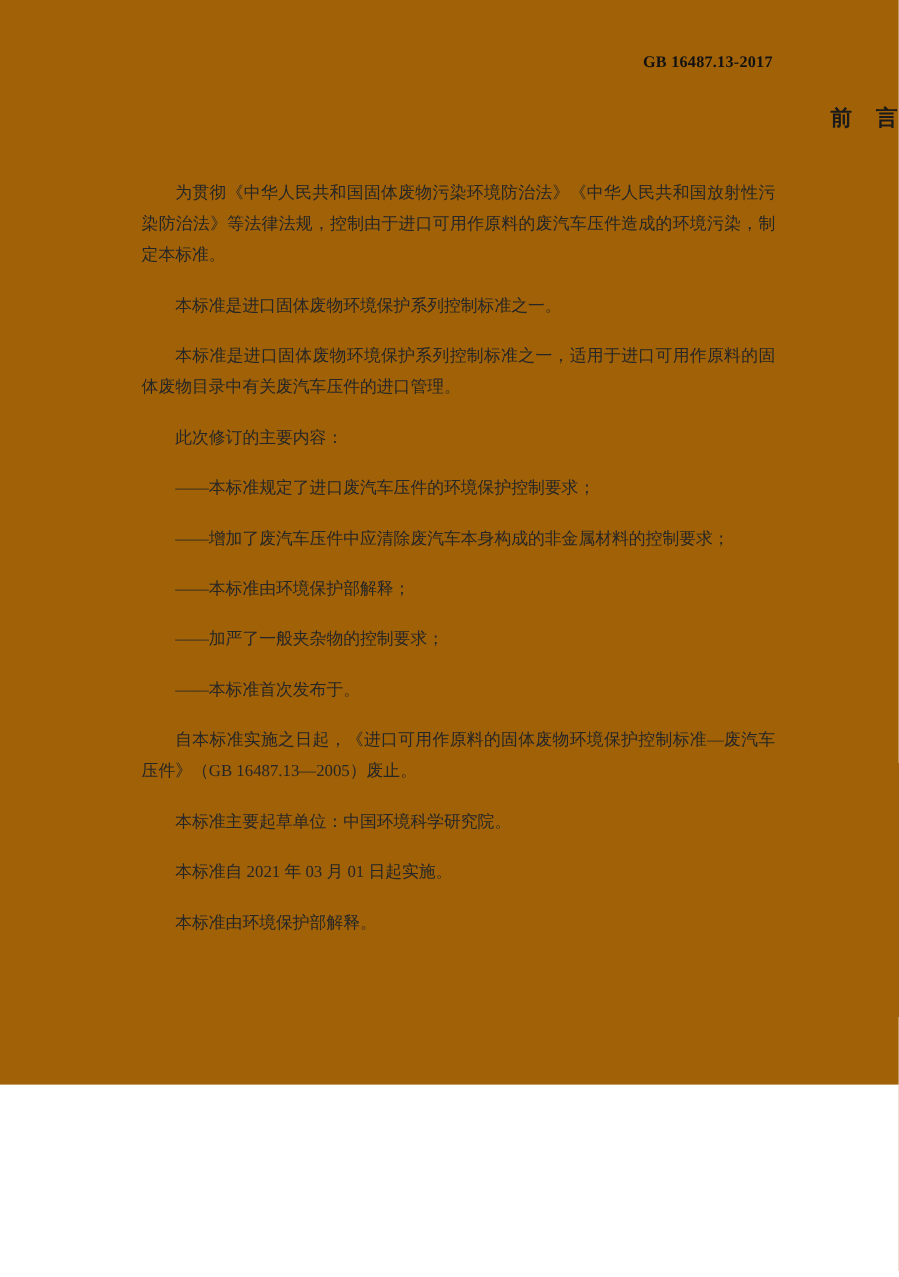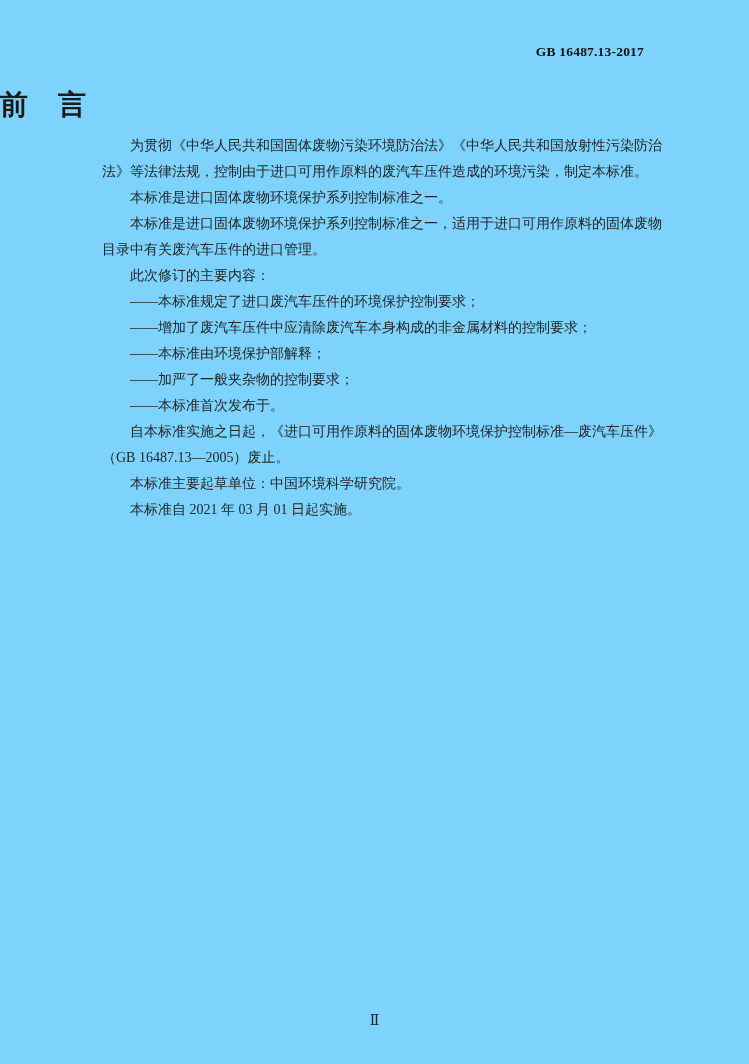--- a/index.html
+++ b/index.html
@@ -3,22 +3,22 @@
 <meta charset="utf-8">
 <style>
   html, body {
     margin: 0;
     padding: 0;
     background: #ffffff;
   }
   .page {
     position: relative;
     width: 749px;
-    height: 1064px;
-    background: #7dd3fc;
+    height: 904px;
+    background: #a16207;
     overflow: hidden;
     font-family: "Liberation Serif", "DejaVu Serif", serif;
     color: #1f1f1f;
   }
   .doc-number {
     position: absolute;
     top: 44px;
     right: 105px;
     font-family: "Liberation Serif", "DejaVu Serif", serif;
     font-weight: 700;
@@ -26,39 +26,39 @@
     letter-spacing: 0.2px;
     color: #111111;
     white-space: nowrap;
   }
   .title {
     position: absolute;
     top: 86px;
     left: 0;
     width: 100%;
     margin: 0;
-    text-align: left;
+    text-align: right;
     font-family: "Liberation Sans", "DejaVu Sans", sans-serif;
     font-weight: 600;
-    font-size: 28px;
+    font-size: 18px;
     color: #1a1a1a;
     letter-spacing: 1px;
   }
   .body-text {
     position: absolute;
     top: 133px;
     left: 102px;
     width: 560px;
     font-size: 14px;
     line-height: 26px;
     text-align: justify;
     color: #262626;
   }
   .body-text p {
-    margin: 0;
+    margin: 16px;
     padding: 0;
     text-indent: 2em;
   }
   .page-number {
     position: absolute;
     top: 1012px;
     left: 0;
     width: 100%;
     text-align: center;
     font-size: 14px;
@@ -79,16 +79,17 @@
       <p>本标准是进口固体废物环境保护系列控制标准之一，适用于进口可用作原料的固体废物目录中有关废汽车压件的进口管理。</p>
       <p>此次修订的主要内容：</p>
       <p>——本标准规定了进口废汽车压件的环境保护控制要求；</p>
       <p>——增加了废汽车压件中应清除废汽车本身构成的非金属材料的控制要求；</p>
       <p>——本标准由环境保护部解释；</p>
       <p>——加严了一般夹杂物的控制要求；</p>
       <p>——本标准首次发布于。</p>
       <p>自本标准实施之日起，《进口可用作原料的固体废物环境保护控制标准—废汽车压件》（GB 16487.13—2005）废止。</p>
       <p>本标准主要起草单位：中国环境科学研究院。</p>
       <p>本标准自 2021 年 03 月 01 日起实施。</p>
+      <p>本标准由环境保护部解释。</p>
     </div>
 
   <div class="page-number">Ⅱ</div>
 </div>
 
 </body></html>

